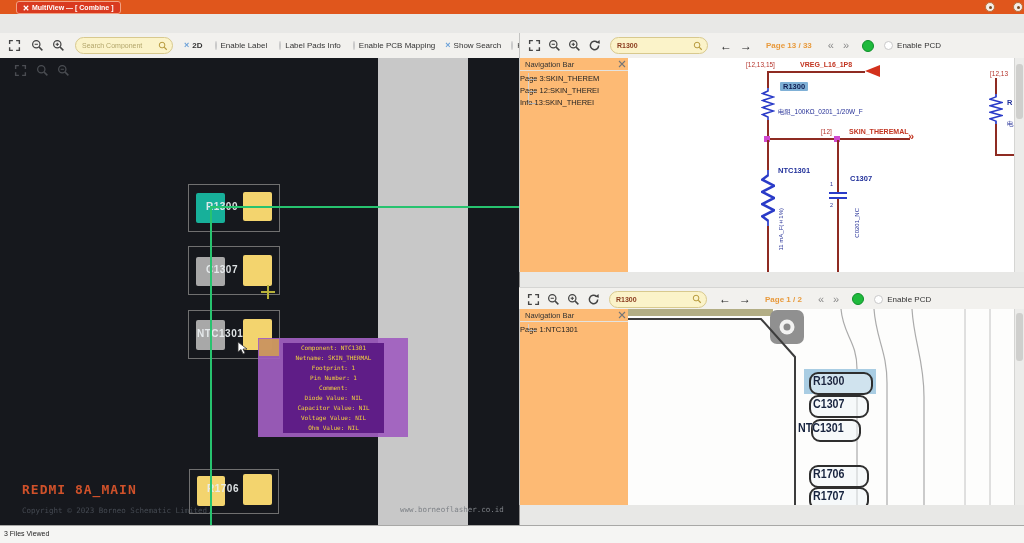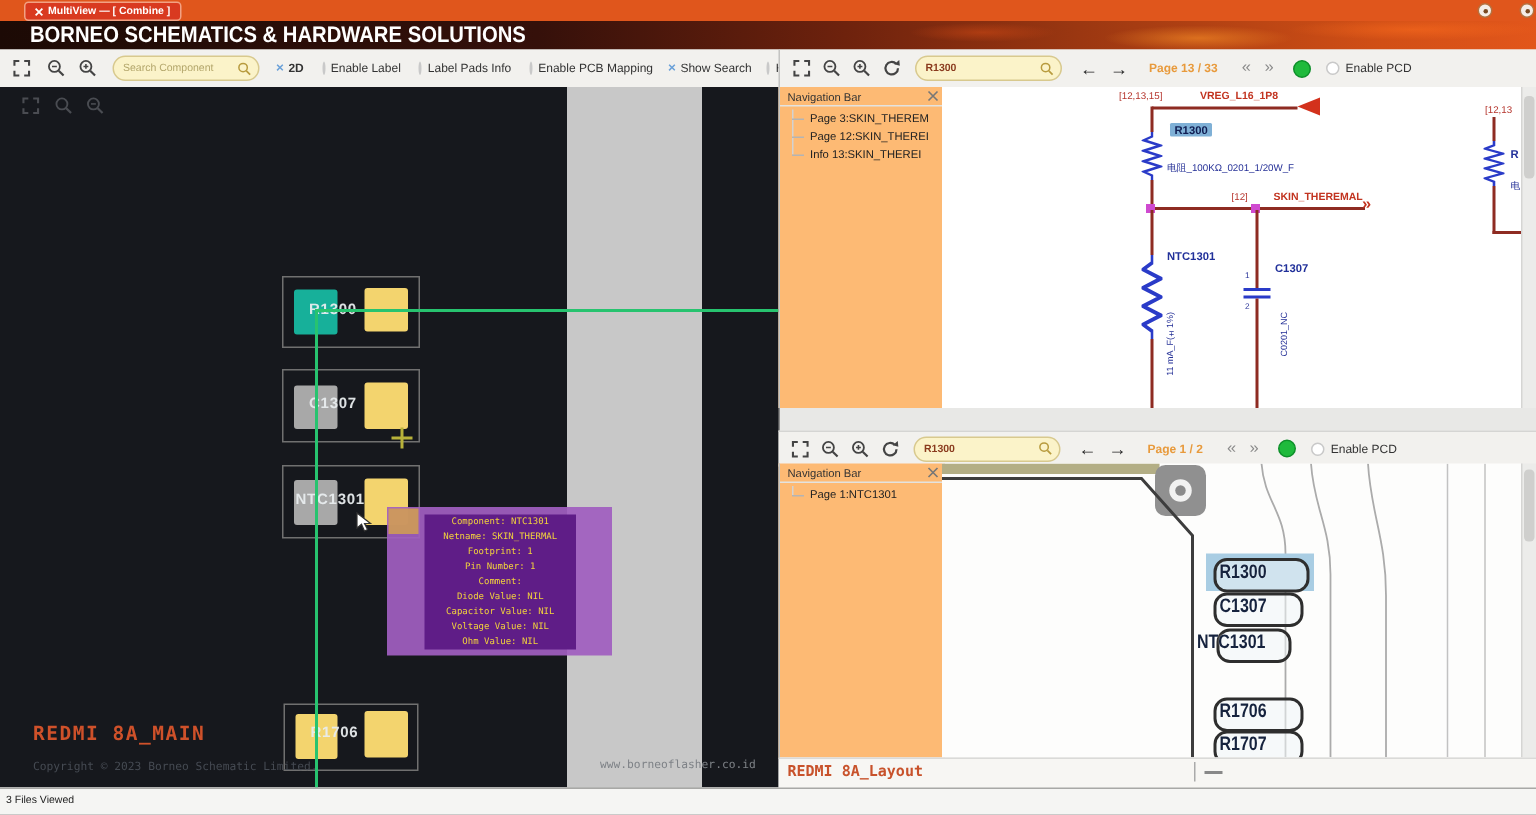--- a/index.html
+++ b/index.html
@@ -37,21 +37,21 @@
   .page-lbl{font-size:8px;color:#e89a3c;font-weight:bold;white-space:nowrap}
   .nav-arrow{font-size:12px;color:#222;font-weight:bold;line-height:12px}
   .pg-arrow{font-size:11px;color:#8a8a8a;line-height:11px}
   .green-dot{width:10px;height:10px;border-radius:50%;background:#1fba3c;border:1px solid #0e8f2a}
   
   .navpanel{background:#fdba74;border-right:1px solid #c8c8c6;border-left:1px solid #c8c8c6}
   .nav-head{position:relative;height:12px;border-bottom:1px solid #e3e3e0;display:flex;align-items:center}
   .nav-title{font-size:7.5px;color:#333;margin-left:5px}
   .nav-close{position:absolute;right:3px;top:2px;width:8px;height:8px}
   .tree{margin-top:2px;position:relative}
-  .tree-item{position:relative;padding-left:20px;font-size:7.5px;color:#222;line-height:12px;white-space:nowrap}
+  .tree-item{position:relative;font-size:7.5px;color:#222;line-height:12px;white-space:nowrap}
   .tree-item::before{content:"";position:absolute;left:8px;top:6px;width:8px;border-top:1px solid #b4b4b4}
   .tree::before{content:"";position:absolute;left:8px;top:0;bottom:6px;border-left:1px solid #d2d2d2}
   
   .pcbpane{left:0;top:58px;width:519px;height:467px;background:#16181d;overflow:hidden;border-right:1px solid #8f8f8f}
   .band{left:378px;top:0;width:90px;height:467px;background:#c8c8c8}
   .comp{border:1px solid #707070}
   .pad{position:absolute;border-radius:2px}
   .pad-yellow{background:#f3d46e}
   .pad-gray{background:#a8a8a8}
   .pad-teal{background:#17b09a}
@@ -114,23 +114,20 @@
       <span>MultiView — [ Combine ]</span>
     </div>
     <div class="abs win-dot" style="left:985px;top:2px">
         <i></i>
       </div>
     <div class="abs win-dot" style="left:1013px;top:2px">
         <i></i>
       </div>
   </div>
 
-  <div class="abs banner">
-    <div class="abs banner-text">BORNEO SCHEMATICS &amp; HARDWARE SOLUTIONS</div>
-  </div>
 
   <div class="abs toolbar" style="left:0;top:33px;width:519px">
     <span class="tb-ico" style="margin-left:8px">
       <svg viewBox="0 0 16 16" width="13" height="13">
           <path d="M2 6V2h4M10 2h4v4M14 10v4h-4M6 14H2v-4" fill="none" stroke="#444" stroke-width="1.7"></path>
         </svg>
       </span>
     <span class="tb-ico" style="margin-left:10px">
       <svg viewBox="0 0 16 16" width="13" height="13">
           <circle cx="6.5" cy="6.5" r="4.5" fill="none" stroke="#444" stroke-width="1.5"></circle>
@@ -436,23 +433,18 @@
     <div class="pill" style="left:181px;top:156px;width:56px;height:19px"></div>
     <span class="lay-lbl" style="left:185px;top:157px">R1706</span>
     <div class="pill" style="left:181px;top:178px;width:56px;height:19px"></div>
     <span class="lay-lbl" style="left:185px;top:179px">R1707</span>
   </div>
 
   <div class="abs vscroll" style="left:1014px;top:309px;width:10px;height:196px">
     <div class="vthumb" style="top:4px;height:48px"></div>
   </div>
 
-  <div class="abs strip" style="left:519px;top:505px;width:505px;height:20px">
-    <span class="abs strip-lbl" style="left:6px;top:3px">REDMI 8A_Layout</span>
-    <div class="abs" style="left:277px;top:2px;width:1px;height:13px;background:#aaa"></div>
-    <div class="red-dash" style="left:284px;top:8px;width:12px;height:2px;background:#888"></div>
-  </div>
 
   <div class="abs statusbar">
     <span class="status-txt">3 Files Viewed</span>
   </div>
 
 </div>
 
 </body></html>

